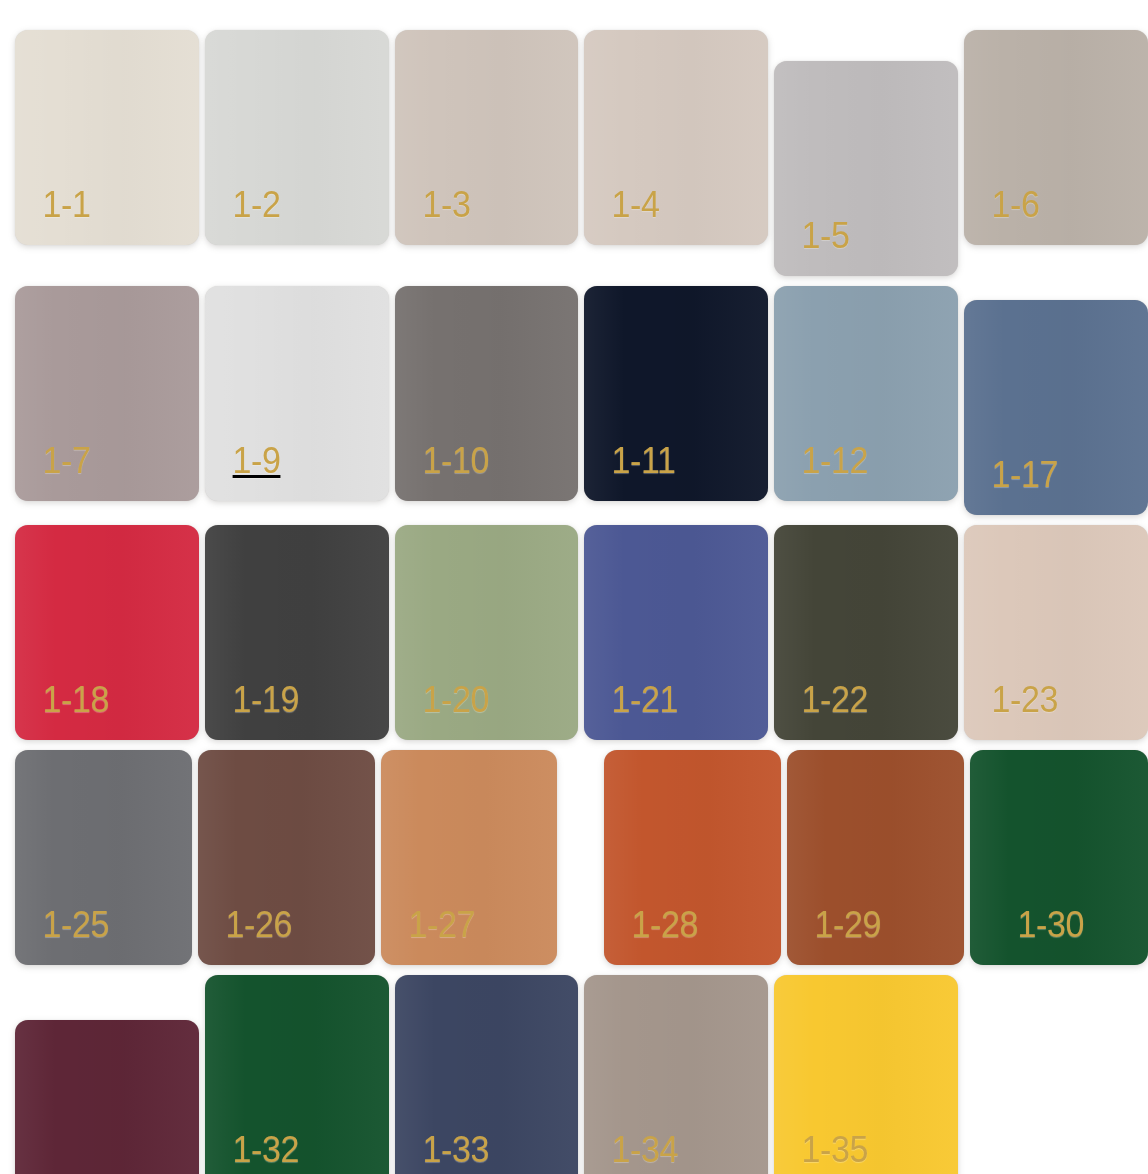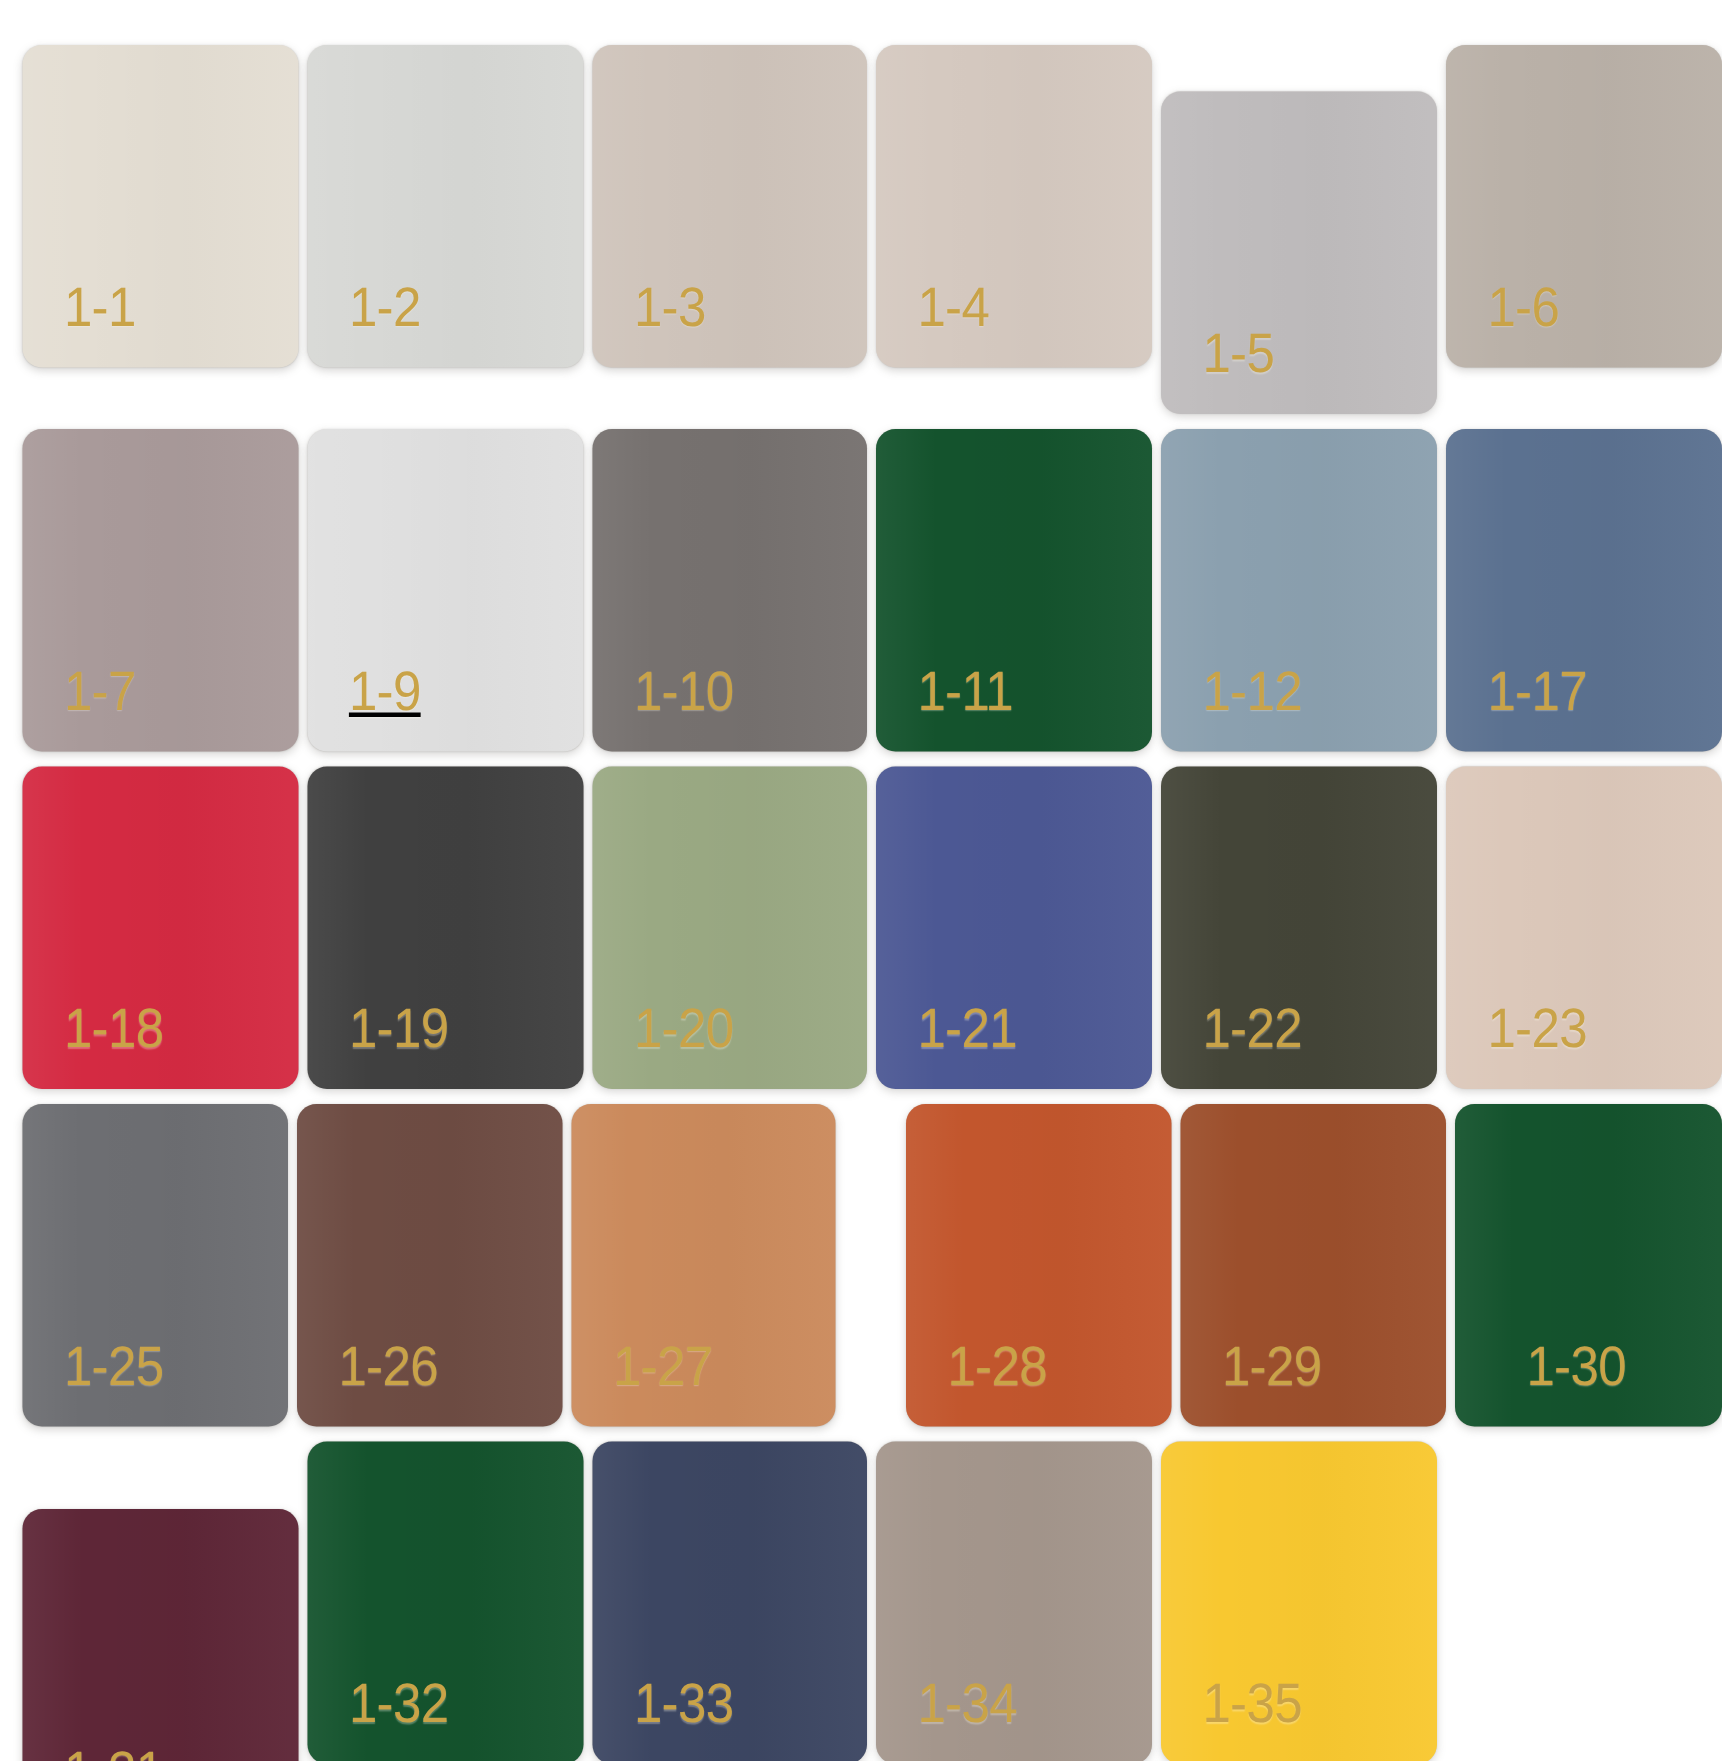--- a/index.html
+++ b/index.html
@@ -104,27 +104,27 @@
     <div class="swatch-row">
       <div class="swatch" style="background: rgb(169, 154, 154);">
         <span class="swatch-label" style="color: rgb(201, 163, 72);">1-7</span>
       </div>
       <div class="swatch" style="background: rgb(224, 224, 224); text-decoration: underline;">
         <span class="swatch-label" style="color: rgb(201, 163, 72);">1-9</span>
       </div>
       <div class="swatch" style="background: rgb(118, 113, 111);">
         <span class="swatch-label" style="color: rgb(201, 163, 72);">1-10</span>
       </div>
-      <div class="swatch" style="background: #14532d;">
+      <div class="swatch" style="background: #0f172a;">
         <span class="swatch-label" style="color: rgb(201, 163, 72);">1-11</span>
       </div>
       <div class="swatch" style="background: rgb(139, 160, 175);">
         <span class="swatch-label" style="color: rgb(201, 163, 72);">1-12</span>
       </div>
-      <div class="swatch" style="background: rgb(91, 113, 144);">
+      <div class="swatch" style="background: rgb(91, 113, 144); margin-top: 14px;">
         <span class="swatch-label" style="color: rgb(201, 163, 72);">1-17</span>
       </div>
     </div>
     <div class="swatch-row">
       <div class="swatch" style="background: rgb(212, 42, 66);">
         <span class="swatch-label" style="color: rgb(201, 163, 72);">1-18</span>
       </div>
       <div class="swatch" style="background: #404040;">
         <span class="swatch-label" style="color: rgb(201, 163, 72);">1-19</span>
       </div>

